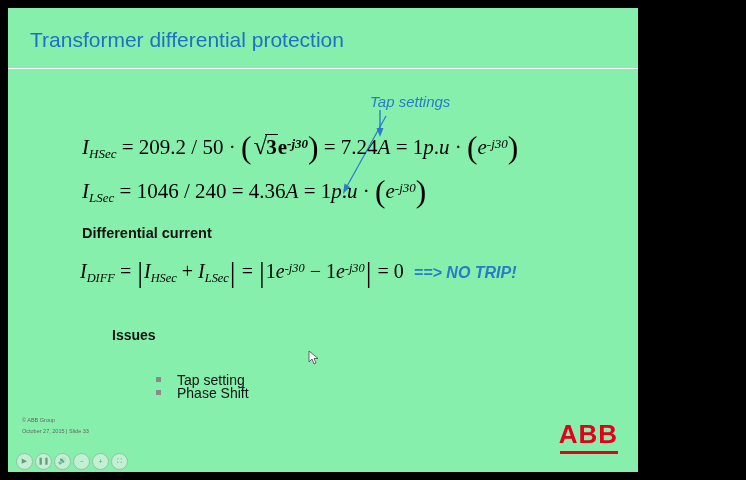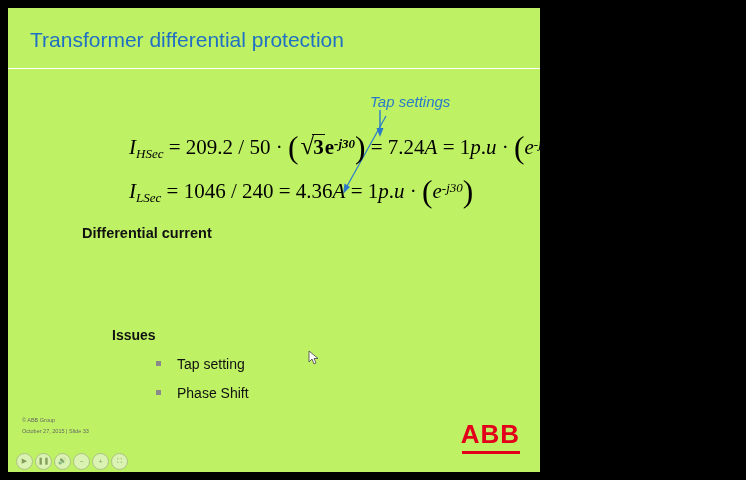--- a/index.html
+++ b/index.html
@@ -17,23 +17,23 @@
     position: relative;
     width: 746px;
     height: 480px;
     background: #000;
   }
   
   .slide {
     position: absolute;
     left: 8px;
     top: 8px;
-    width: 532px;
+    width: 630px;
     height: 464px;
-    background: #bef264;
+    background: #86efac;
     overflow: hidden;
   }
   .slide-title {
     position: absolute;
     left: 22px;
     top: 20px;
     font-size: 21px;
     color: #1f6fc4;
     font-family: "Liberation Sans", sans-serif;
     white-space: nowrap;
@@ -74,21 +74,20 @@
     left: 300px;
     top: 100px;
     width: 150px;
     height: 95px;
   }
   .eq {
     position: absolute;
     font-family: "Liberation Serif", serif;
     color: #000;
     white-space: nowrap;
-    margin-left: 47px;
   }
   .eq i { font-style: italic; }
   .sub {
     font-size: 0.62em;
     vertical-align: -0.28em;
     font-style: italic;
   }
   .sup {
     font-size: 0.62em;
     vertical-align: 0.48em;
@@ -137,21 +136,21 @@
     white-space: nowrap;
   }
   .bullet .sq {
     display: inline-block;
     width: 5px;
     height: 5px;
     background: #8a8a8a;
     vertical-align: 3px;
     margin-right: 16px;
   }
-  #b1 { left: 148px; top: 348px; }
+  #b1 { left: 148px; top: 364px; }
   #b2 { left: 148px; top: 377px; }
 
   .cursor {
     position: absolute;
     left: 300px;
     top: 342px;
     width: 12px;
     height: 16px;
   }
   .footer-left {
@@ -240,20 +239,26 @@
       <span class="big-paren">(</span><span class="sqrt-wrap"><span class="radical">√</span><span class="radicand"><b>3</b></span></span><b>e</b><span class="sup"><b>-j30</b></span><span class="big-paren">)</span>
       = 7.24<i>A</i> = 1<i>p</i>.<i>u</i> · <span class="big-paren">(</span><i>e</i><span class="sup">-j30</span><span class="big-paren">)</span>
     </div>
 
     <div class="eq" id="eq2">
       <i>I</i><span class="sub">LSec</span> = 1046 / 240 = 4.36<i>A</i> = 1<i>p</i>.<i>u</i> · <span class="big-paren">(</span><i>e</i><span class="sup">-j30</span><span class="big-paren">)</span>
     </div>
 
     <div class="section-head" id="diff-head">Differential current</div>
 
+    <div class="eq" id="eq3">
+      <i>I</i><span class="sub">DIFF</span> =
+      <span class="vbar">|</span><i>I</i><span class="sub">HSec</span> + <i>I</i><span class="sub">LSec</span><span class="vbar">|</span>
+      = <span class="vbar">|</span>1<i>e</i><span class="sup">-j30</span> − 1<i>e</i><span class="sup">-j30</span><span class="vbar">|</span>
+      = 0<span class="notrip">==&gt; NO TRIP!</span>
+    </div>
 
     <div class="section-head" id="issues-head">Issues</div>
 
     <div class="bullet" id="b1">
       <span class="sq"></span><span>Tap setting</span>
     </div>
     <div class="bullet" id="b2">
       <span class="sq"></span><span>Phase Shift</span>
     </div>
 

